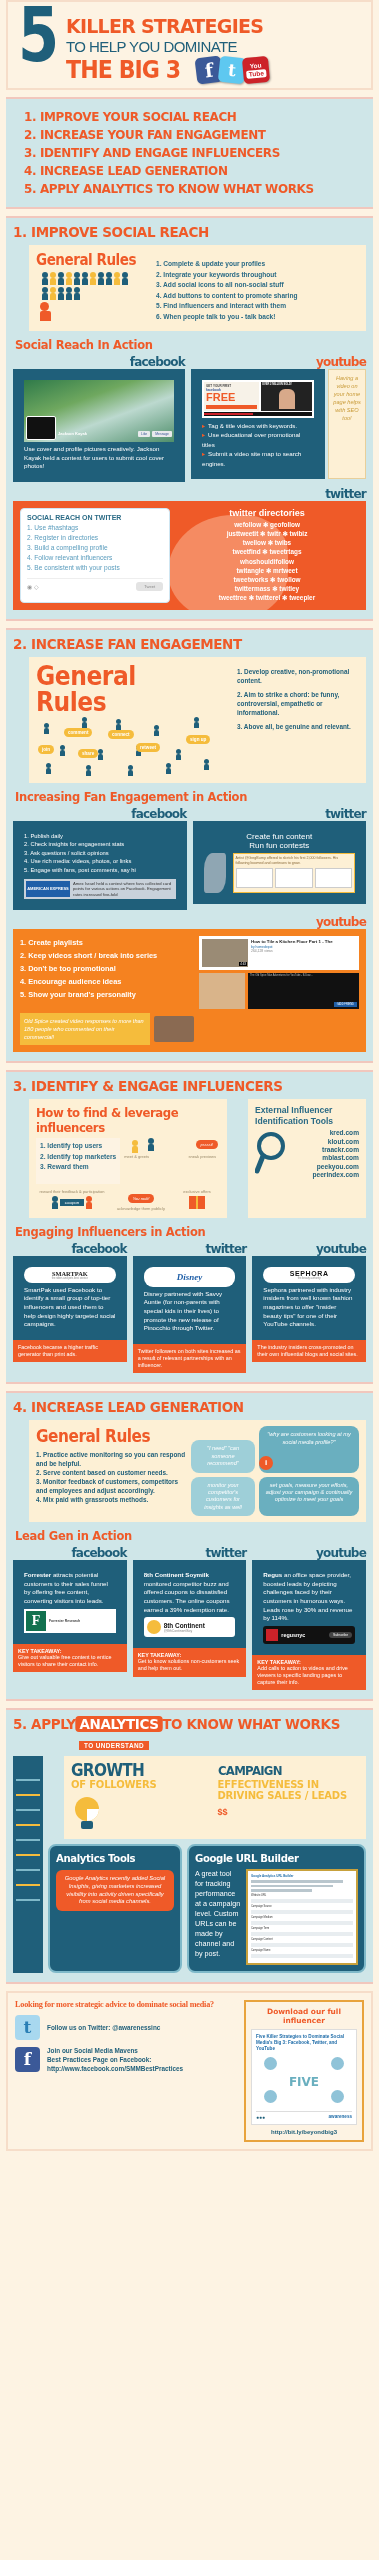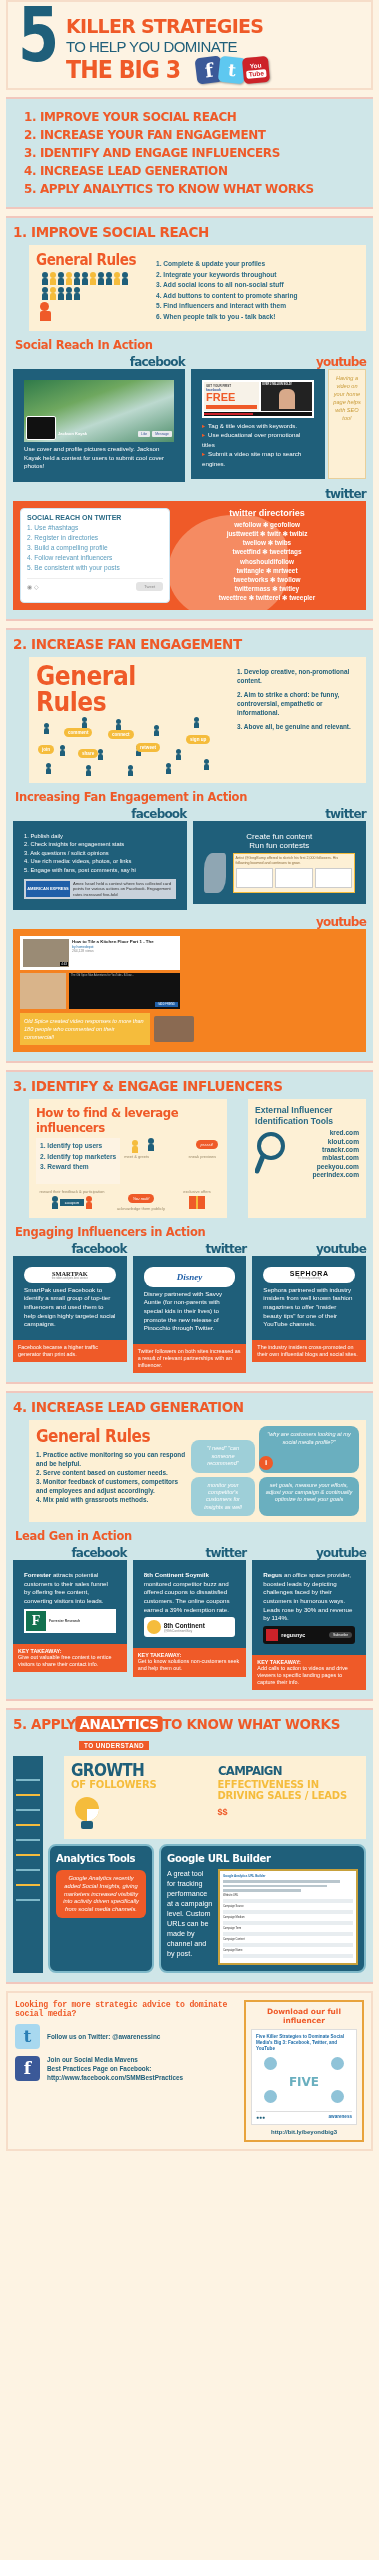--- a/index.html
+++ b/index.html
@@ -188,21 +188,21 @@
   .dark-box li { list-style:none; font-size:7.2px; line-height:11px; }
   .dark-box p  { font-size:7.2px; line-height:10px; }
   .orange-note { background:#ef5a28; border-radius:6px; color:#fff; font-size:5.8px;
                  line-height:7.6px; font-style:italic; padding:5px; text-align:center; }
   .urlform { background:#fff; border:2px solid #c8a13c; padding:3px; }
   .urlform .fl { height:4px; background:#e8edf0; margin:2px 0; }
   .urlform .lbl { height:2.5px; background:#b9c6cd; width:40%; margin:2px 0; }
 
   
   .footer { background:#fdf3e3; border:2px solid #f6ddc9; padding:7px; display:flex; gap:7px; }
-  .f-head { font-family:Liberation Mono, monospace; font-weight:bold; font-size:8.2px;
+  .f-head { font-family:Liberation Serif, serif; font-weight:bold; font-size:8.2px;
             color:#ef5a28; letter-spacing:-0.2px; margin-bottom:6px; }
   .f-row { display:flex; align-items:center; gap:7px; margin-bottom:6px; }
   .f-ico { width:25px;height:25px;border-radius:4px;display:flex;align-items:center;
            justify-content:center;color:#fff;font-family:"DejaVu Serif",serif;font-weight:bold;font-size:17px;}
   .f-ico.tw{background:#a8d8ef;color:#2b7fb5;} .f-ico.li{background:#1f6ca8;font-size:13px;}
   .f-ico.fb{background:#3b5998;}
   .f-txt { font-size:6.4px; line-height:9px; font-weight:bold; color:#1f5f7a; }
   .wp { border:2px solid #e8a33d; background:#fdf3e3; padding:5px; width:120px; text-align:center; }
   .wp .wh { font-family:"DejaVu Sans", sans-serif; font-weight:bold; font-size:7.4px; color:#ef5a28;}
   .wp .cover { background:#fff; border:1px solid #ddd; margin:4px 0; padding:4px; }
@@ -536,20 +536,27 @@
               </div>
             </div>
           </div>
         </div>
       </div>
     </div>
 
     <div class="brand yt" style="margin-top:5px;">youtube</div>
     <div class="orange-panel">
       <div style="display:flex;gap:5px;">
+        <ol style="flex:1;">
+          <li>1. Create playlists</li>
+          <li>2. Keep videos short / break into series</li>
+          <li>3. Don't be too promotional</li>
+          <li>4. Encourage audience ideas</li>
+          <li>5. Show your brand's personality</li>
+        </ol>
         <div style="width:160px;">
           <div style="background:#fff;display:flex;gap:3px;padding:3px;">
             <div style="width:46px;height:28px;background:#9a8b75;position:relative;">
               <span style="position:absolute;right:1px;bottom:1px;background:#000;color:#fff;font-size:3px;padding:0 1px;">4:43</span>
             </div>
             <div style="flex:1;">
               <div style="font-size:4.4px;line-height:5.6px;color:#222;font-weight:bold;">How to Tile a Kitchen Floor Part 1 - The</div>
               <div style="font-size:3.4px;color:#1f6ca8;">by homedepot</div>
               <div style="font-size:3.4px;color:#888;">264,128 views</div>
             </div>
@@ -813,21 +820,21 @@
             </div>
             <div class="metric col">
               <h3 style="font-size:13px;">CAMPAIGN</h3>
               <h4>EFFECTIVENESS IN DRIVING SALES / LEADS</h4>
               <div style="margin-top:6px;color:#ef5a28;font-weight:bold;font-size:9px;">$$</div>
             </div>
           </div>
         </div>
 
         <div style="display:flex;gap:5px;margin-top:5px;">
-          <div class="dark-box" style="width:106px;">
+          <div class="dark-box" style="width:134px;">
             <h4>Analytics Tools</h4>
             <div class="orange-note" style="margin-top:5px;">Google Analytics recently added Social Insights, giving marketers increased visibility into activity driven specifically from social media channels.</div>
           </div>
 
           <div class="dark-box" style="flex:1;">
             <h4>Google URL Builder</h4>
             <div style="display:flex;gap:5px;">
               <p style="width:46px;">A great tool for tracking performance at a campaign level. Custom URLs can be made by channel and by post.</p>
               <div class="urlform" style="flex:1;">
                 <div style="font-size:3px;color:#1f6ca8;font-weight:bold;">Google Analytics URL Builder</div>

